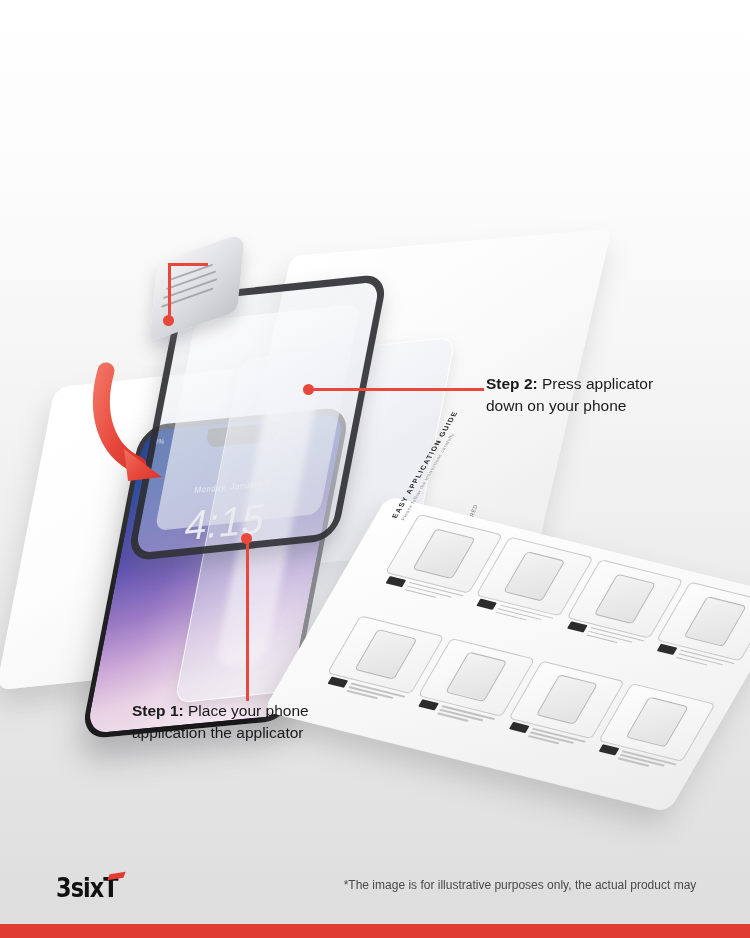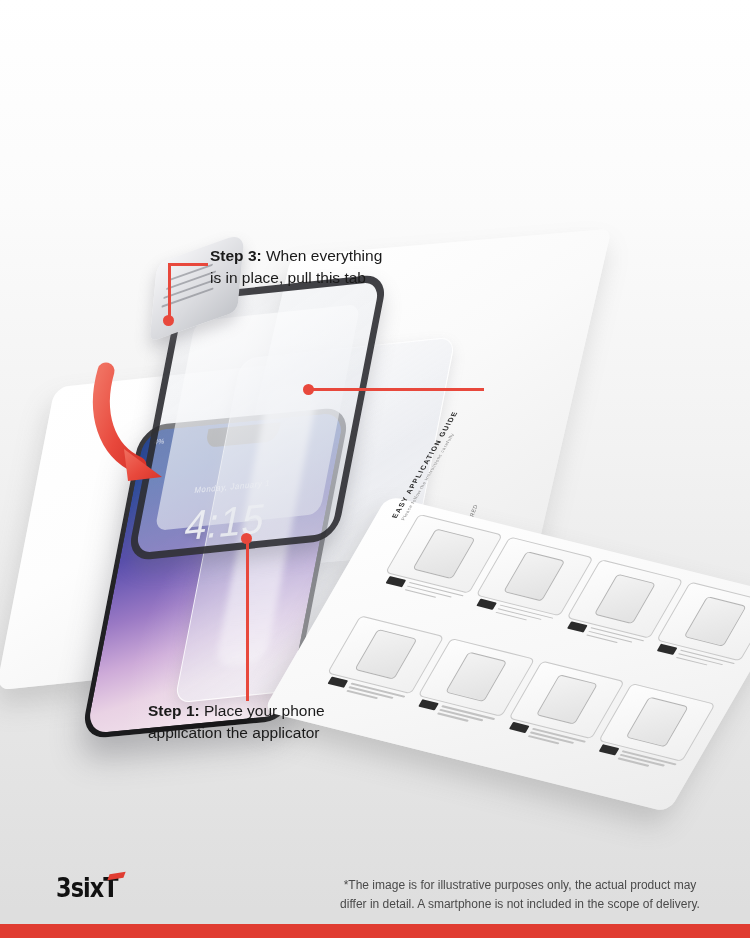--- a/index.html
+++ b/index.html
@@ -25,21 +25,21 @@
     font-size:30px; font-weight:400; color:#1d1d1d; line-height:1.32;
     transform:scaleX(.93); transform-origin:center;
   }
   .subtitle div { white-space:nowrap; }
 
   
   .callout { position:absolute; font-size:15.5px; color:#1a1a1a; line-height:1.42; white-space:nowrap; }
   .callout b { font-weight:700; }
   #callout-3 { left:210px; top:245px; }
   #callout-2 { left:486px; top:373px; }
-  #callout-1 { left:148px; top:700px; }
+  #callout-1 { left:132px; top:700px; }
 
   .leader { position:absolute; background:#e8483c; }
   .dot { position:absolute; width:11px; height:11px; border-radius:50%; background:#e8483c; }
 
   
   #l3-h { left:168px; top:263px; width:40px; height:3px; }
   #l3-v { left:168px; top:263px; width:3px; height:58px; }
   #d3   { left:163px; top:315px; }
   
   #l2-h { left:312px; top:388px; width:172px; height:3px; }
@@ -402,35 +402,34 @@
   <div class="leader" id="l3-h"></div>
   <div class="leader" id="l3-v"></div>
   <div class="dot" id="d3"></div>
 
   <div class="leader" id="l2-h"></div>
   <div class="dot" id="d2"></div>
 
   <div class="leader" id="l1-v"></div>
   <div class="dot" id="d1"></div>
 
-  <div class="callout" id="callout-3">
-    <div><b>Step 3:</b><span> When everything</span></div>
-    <div>is in place, pull this tab</div>
+
+  <div class="callout" id="callout-2">
+    <div><b>Step 2:</b><span> Press applicator</span></div>
+    <div>down on your phone</div>
   </div>
-
 
   <div class="callout" id="callout-1">
     <div><b>Step 1:</b><span> Place your phone</span></div>
     <div>application the applicator</div>
   </div>
 
   <div class="logo">
     <div class="logo-text">3sixT</div>
     <div class="logo-slash"></div>
   </div>
 
   <div class="disclaimer">
     <div>*The image is for illustrative purposes only, the actual product may</div>
-    <div>differ in detail. A smartphone is not included in the scope of delivery.</div>
   </div>
 
   <div class="bottombar"></div>
 </div>
 
 </body></html>

